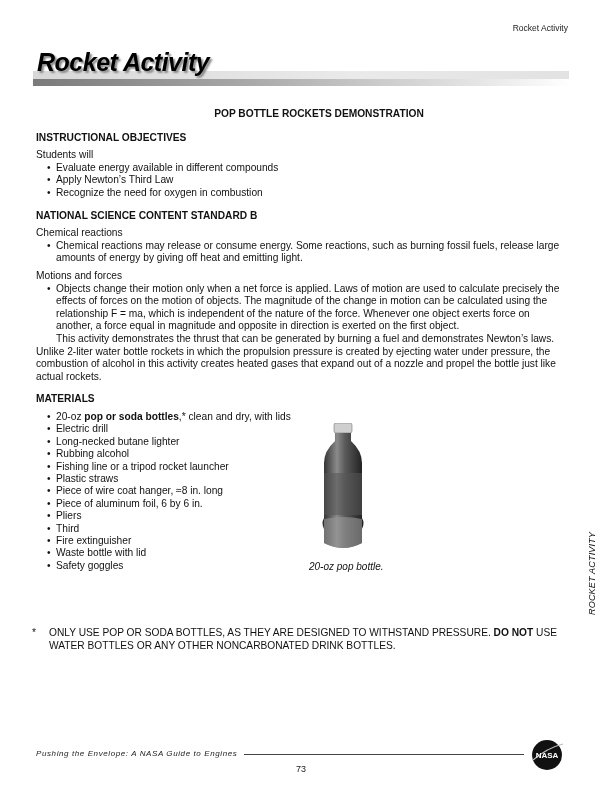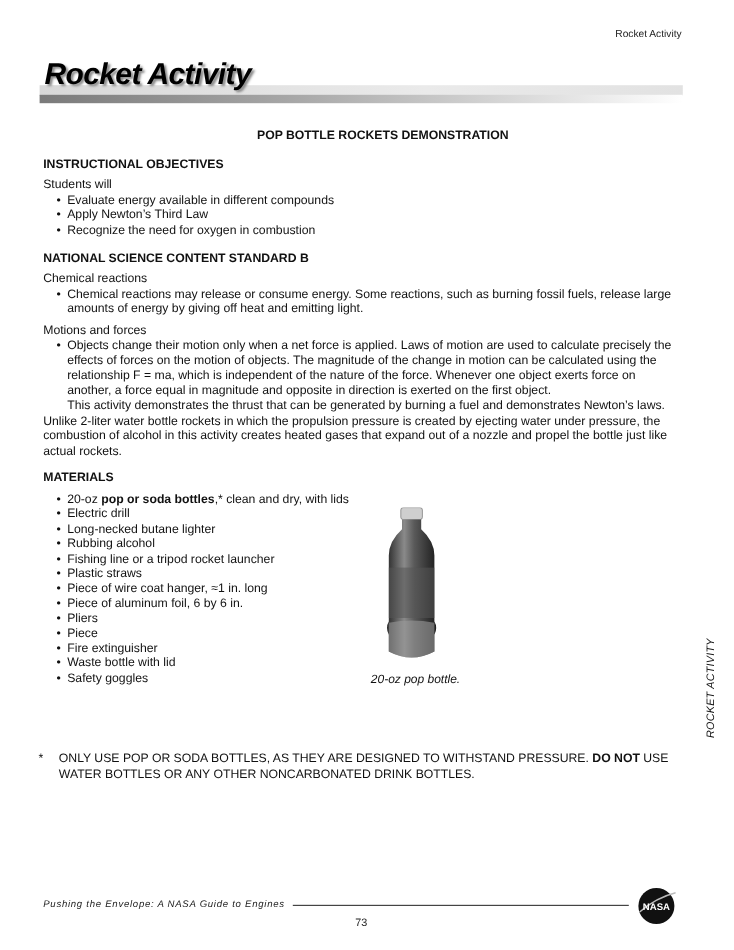--- a/index.html
+++ b/index.html
@@ -67,24 +67,24 @@
 
   <div class="sec-head">MATERIALS</div>
   <div class="materials-area">
     <ul class="materials-list">
       <li><span>20-oz </span><b>pop or soda bottles</b><span>,* clean and dry, with lids</span></li>
       <li>Electric drill</li>
       <li>Long-necked butane lighter</li>
       <li>Rubbing alcohol</li>
       <li>Fishing line or a tripod rocket launcher</li>
       <li>Plastic straws</li>
-      <li>Piece of wire coat hanger, ≈1 in. long</li>
+      <li>Piece of wire coat hanger, ≈8 in. long</li>
       <li>Piece of aluminum foil, 6 by 6 in.</li>
       <li>Pliers</li>
-      <li>Piece</li>
+      <li>Third</li>
       <li>Fire extinguisher</li>
       <li>Waste bottle with lid</li>
       <li>Safety goggles</li>
     </ul>
     <svg class="bottle" viewBox="0 0 50 128">
       <defs>
         <linearGradient id="bg" x1="0" x2="1" y1="0" y2="0">
           <stop offset="0" stop-color="#2a2a2a"></stop>
           <stop offset="0.35" stop-color="#8a8a8a"></stop>
           <stop offset="0.55" stop-color="#5a5a5a"></stop>

